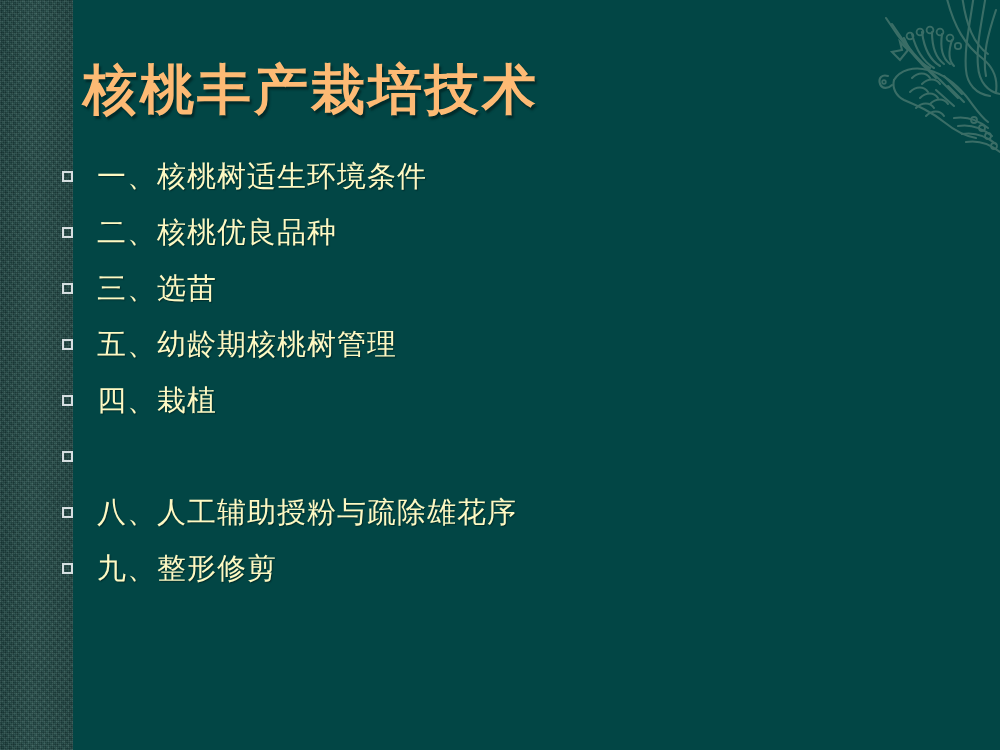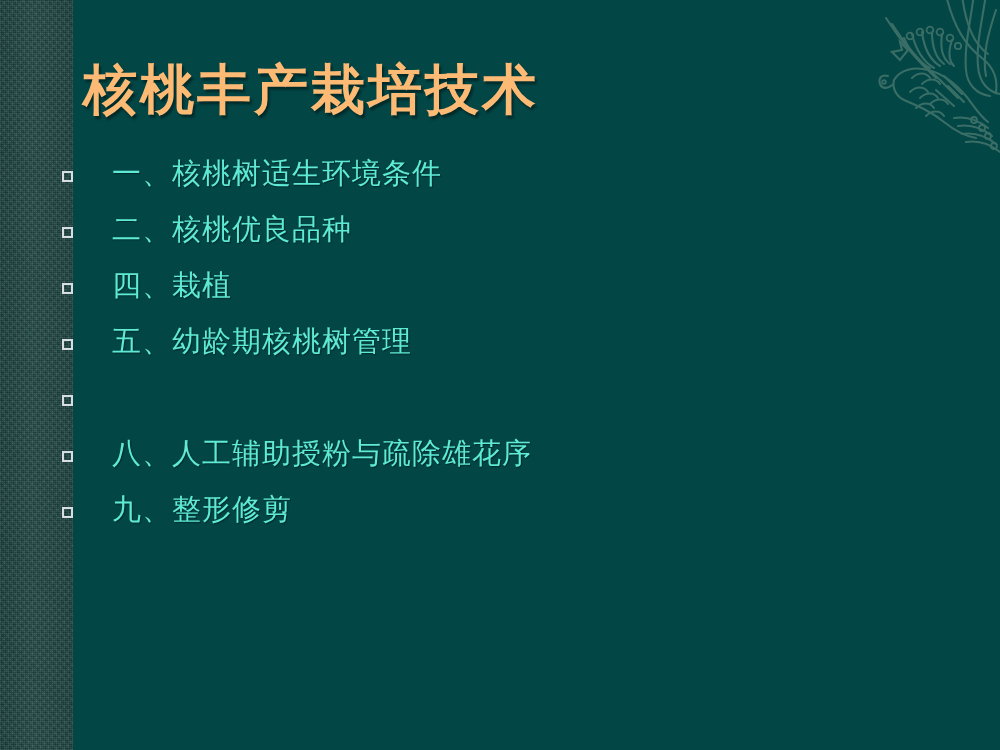--- a/index.html
+++ b/index.html
@@ -95,25 +95,25 @@
     width: 11px;
     height: 11px;
     margin-left: 62px;
     box-sizing: border-box;
     border: 2px solid #d6dee0;
     background: transparent;
   }
 
   .bullet-text {
     flex: 1 1 auto;
-    margin-left: 39px;
-    font-family: Liberation Mono, monospace;
+    margin-left: 24px;
+    font-family: Liberation Sans, sans-serif;
     font-size: 29px;
     line-height: 34px;
-    color: #5eead4;
+    color: #fef9c3;
     text-shadow: 1px 1px 1px rgba(0, 20, 20, 0.5);
     white-space: nowrap;
     letter-spacing: 1px;
   }
 </style>
 </head>
 <body>
 
 <div id="slide">
 
@@ -185,28 +185,32 @@
     <li class="bullet-row">
       <span class="bullet-marker"></span>
       <span class="bullet-text">一、核桃树适生环境条件</span>
     </li>
     <li class="bullet-row">
       <span class="bullet-marker"></span>
       <span class="bullet-text">二、核桃优良品种</span>
     </li>
     <li class="bullet-row">
       <span class="bullet-marker"></span>
+      <span class="bullet-text">三、选苗</span>
+    </li>
+    <li class="bullet-row">
+      <span class="bullet-marker"></span>
+      <span class="bullet-text">五、幼龄期核桃树管理</span>
+    </li>
+    <li class="bullet-row">
+      <span class="bullet-marker"></span>
       <span class="bullet-text">四、栽植</span>
     </li>
     <li class="bullet-row">
       <span class="bullet-marker"></span>
-      <span class="bullet-text">五、幼龄期核桃树管理</span>
-    </li>
-    <li class="bullet-row">
-      <span class="bullet-marker"></span>
     </li>
     <li class="bullet-row">
       <span class="bullet-marker"></span>
       <span class="bullet-text">八、人工辅助授粉与疏除雄花序</span>
     </li>
     <li class="bullet-row">
       <span class="bullet-marker"></span>
       <span class="bullet-text">九、整形修剪</span>
     </li>
   </ul>

